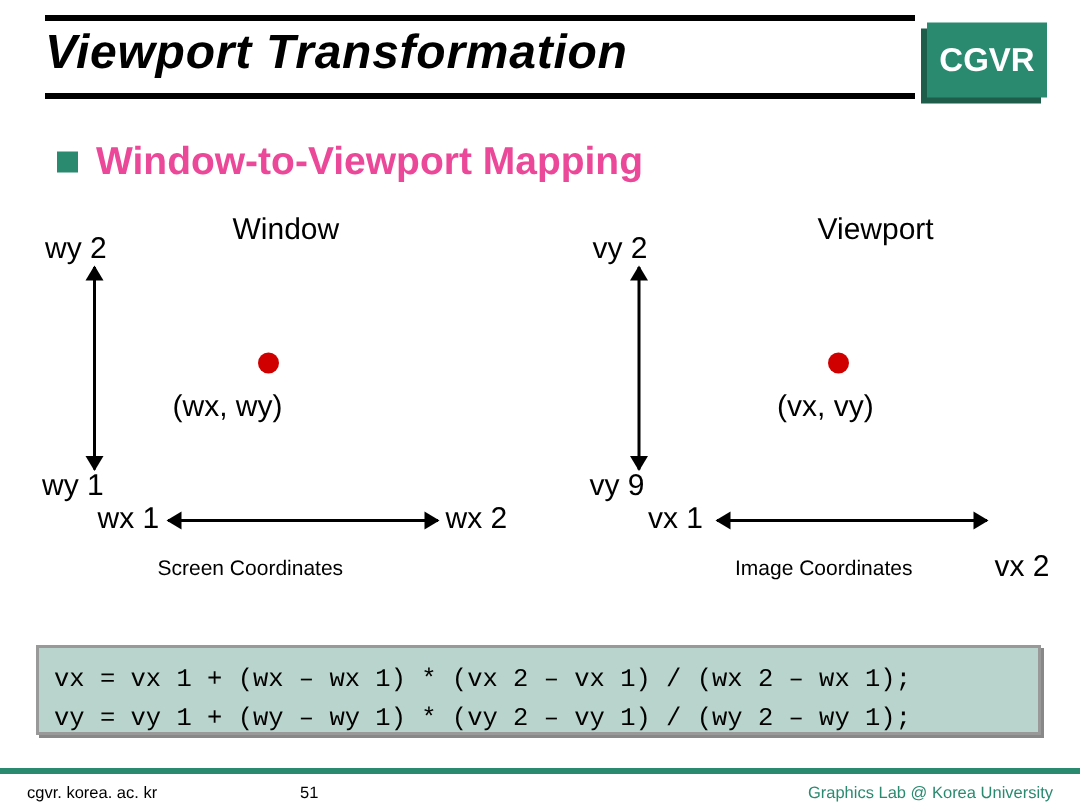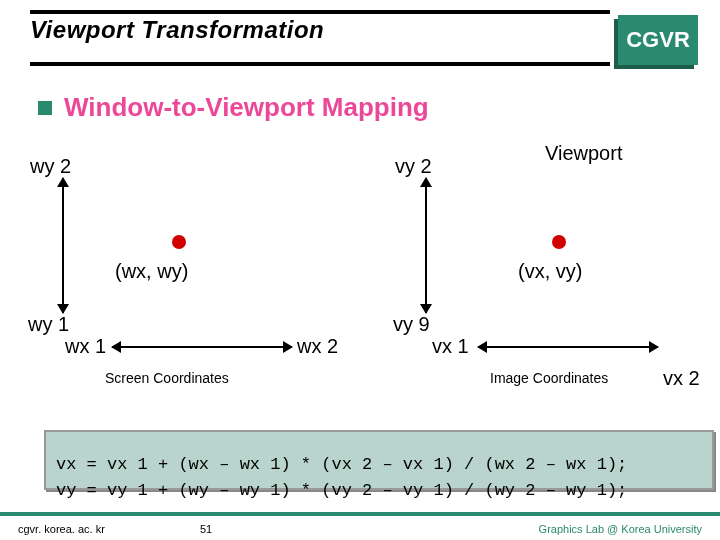--- a/index.html
+++ b/index.html
@@ -20,21 +20,21 @@
     position: absolute;
     top: 0;
     left: 0;
     width: 720px;
     height: 75px;
   }
   .title {
     position: absolute;
     top: 16px;
     left: 30px;
-    font-size: 24px;
+    font-size: 32px;
     font-weight: bold;
     font-style: italic;
     color: #000;
     font-family: "Arial Black", Arial, sans-serif;
     letter-spacing: 0.5px;
   }
   .logo {
     position: absolute;
     top: 15px;
     right: 22px;
@@ -147,26 +147,25 @@
 
   .formula-box {
     position: absolute;
     top: 430px;
     left: 24px;
     width: 670px;
     height: 60px;
     background: #b8d4cc;
     border: 2px solid #999;
     box-shadow: 2px 2px 0 #888;
-    padding: 20px 10px;
+    padding: 9px 10px;
     font-family: "Courier New", monospace;
     font-size: 17px;
     line-height: 26px;
     color: #000;
-    margin-left: 20px;
   }
   .formula-box div { white-space: nowrap; }
 
   .footer {
     position: absolute;
     bottom: 0;
     left: 0;
     width: 720px;
     height: 28px;
     border-top: 4px solid #2a8a6f;
@@ -206,20 +205,21 @@
     <div class="hr-bot"></div>
   </div>
 
   <div class="bullet-row">
     <div class="bullet"></div>
     <div class="section-title">Window-to-Viewport Mapping</div>
   </div>
 
   <div class="diagram-area">
 
+    <span class="dlabel" style="top:12px;left:155px;">Window</span>
     <span class="dlabel" style="top:25px;left:30px;">wy 2</span>
     <div class="varrow" style="top:48px;left:62px;height:135px;"></div>
     <span class="dlabel" style="top:183px;left:28px;">wy 1</span>
     <span class="dlabel" style="top:205px;left:65px;">wx 1</span>
     <div class="harrow" style="top:216px;left:112px;width:180px;"></div>
     <span class="dlabel" style="top:205px;left:297px;">wx 2</span>
     <div class="dot" style="top:105px;left:172px;"></div>
     <span class="dlabel" style="top:130px;left:115px;">(wx, wy)</span>
     <div class="coords-caption" style="top:240px;left:105px;">Screen Coordinates</div>
 

